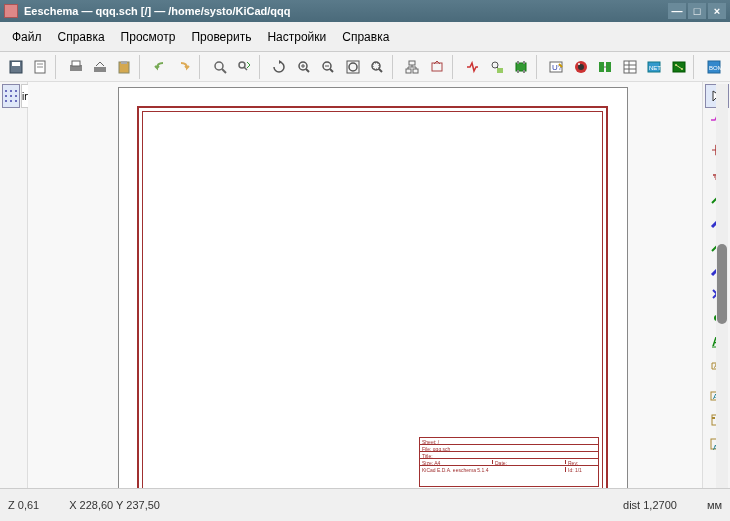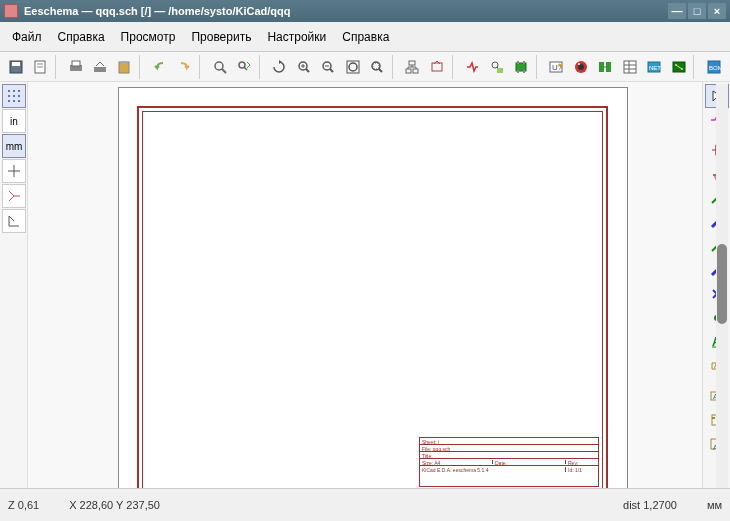--- a/index.html
+++ b/index.html
@@ -8,21 +8,21 @@
 .titlebar-icon { width: 14px; height: 14px; background: #d88; margin-right: 6px; border: 1px solid #a55; }
 .titlebar-text { flex: 1; font-size: 11px; font-weight: bold; }
 .window-controls { display: flex; gap: 2px; }
 .window-btn { width: 18px; height: 16px; background: #6a8a9a; color: #fff; display: flex; align-items: center; justify-content: center; cursor: pointer; font-size: 11px; font-weight: bold; }
 .menubar { background: #f0f0f0; height: 30px; display: flex; align-items: center; padding: 0 4px; border-bottom: 1px solid #ccc; }
 .menu-item { padding: 3px 8px; cursor: pointer; font-size: 12px; }
 .toolbar-top { background: #f5f5f5; height: 30px; display: flex; align-items: center; padding: 2px 4px; border-bottom: 1px solid #ddd; gap: 1px; }
 .tool-btn { width: 24px; height: 24px; border: 1px solid transparent; background: #f5f5f5; cursor: pointer; display: flex; align-items: center; justify-content: center; font-size: 14px; }
 .tool-sep { width: 6px; height: 24px; border-left: 1px solid #ccc; margin: 0 2px; }
 .main-area { display: flex; height: 424px; }
-.left-toolbar { width: 28px; background: #f5f5f5; border-right: 1px solid #ddd; display: flex; flex-direction: column; padding: 2px; gap: 1px; }
+.left-toolbar { width: 28px; background: #f5f5f5; border-right: 1px solid #ddd; display: flex; flex-direction: row; padding: 2px; gap: 1px; }
 .right-toolbar { width: 28px; background: #f5f5f5; border-left: 1px solid #ddd; display: flex; flex-direction: column; padding: 2px; gap: 1px; }
 .canvas-container { flex: 1; background: #f8f8f8; position: relative; overflow: hidden; }
 .canvas { position: absolute; left: 90px; top: 5px; width: 510px; height: 425px; background: #fff; border: 1px solid #888; }
 .drawing-frame { position: absolute; left: 18px; top: 18px; width: 471px; height: 390px; border: 2px solid #a03030; }
 .drawing-frame-inner { position: absolute; left: 3px; top: 3px; right: 3px; bottom: 3px; border: 1px solid #a03030; }
 .title-block { position: absolute; right: 3px; bottom: 3px; width: 180px; height: 50px; border: 1px solid #a03030; font-size: 5px; color: #a03030; }
 .title-block div { border-bottom: 1px solid #a03030; padding: 1px 2px; height: 7px; overflow: hidden; }
 .dotgrid { position: absolute; inset: 0; background-image: radial-gradient(circle, #999 0.5px, transparent 0.5px); background-size: 20px 20px; background-position: 10px 10px; opacity: 0.5; pointer-events: none; }
 .scrollbar-handle { position: absolute; bottom: 2px; left: 300px; width: 80px; height: 8px; background: #888; border-radius: 4px; }
 .statusbar { position: absolute; bottom: 0; left: 0; right: 0; background: #f0f0f0; height: 23px; display: flex; align-items: center; padding: 16px 8px; font-size: 11px; color: #333; border-top: 1px solid #ccc; }

